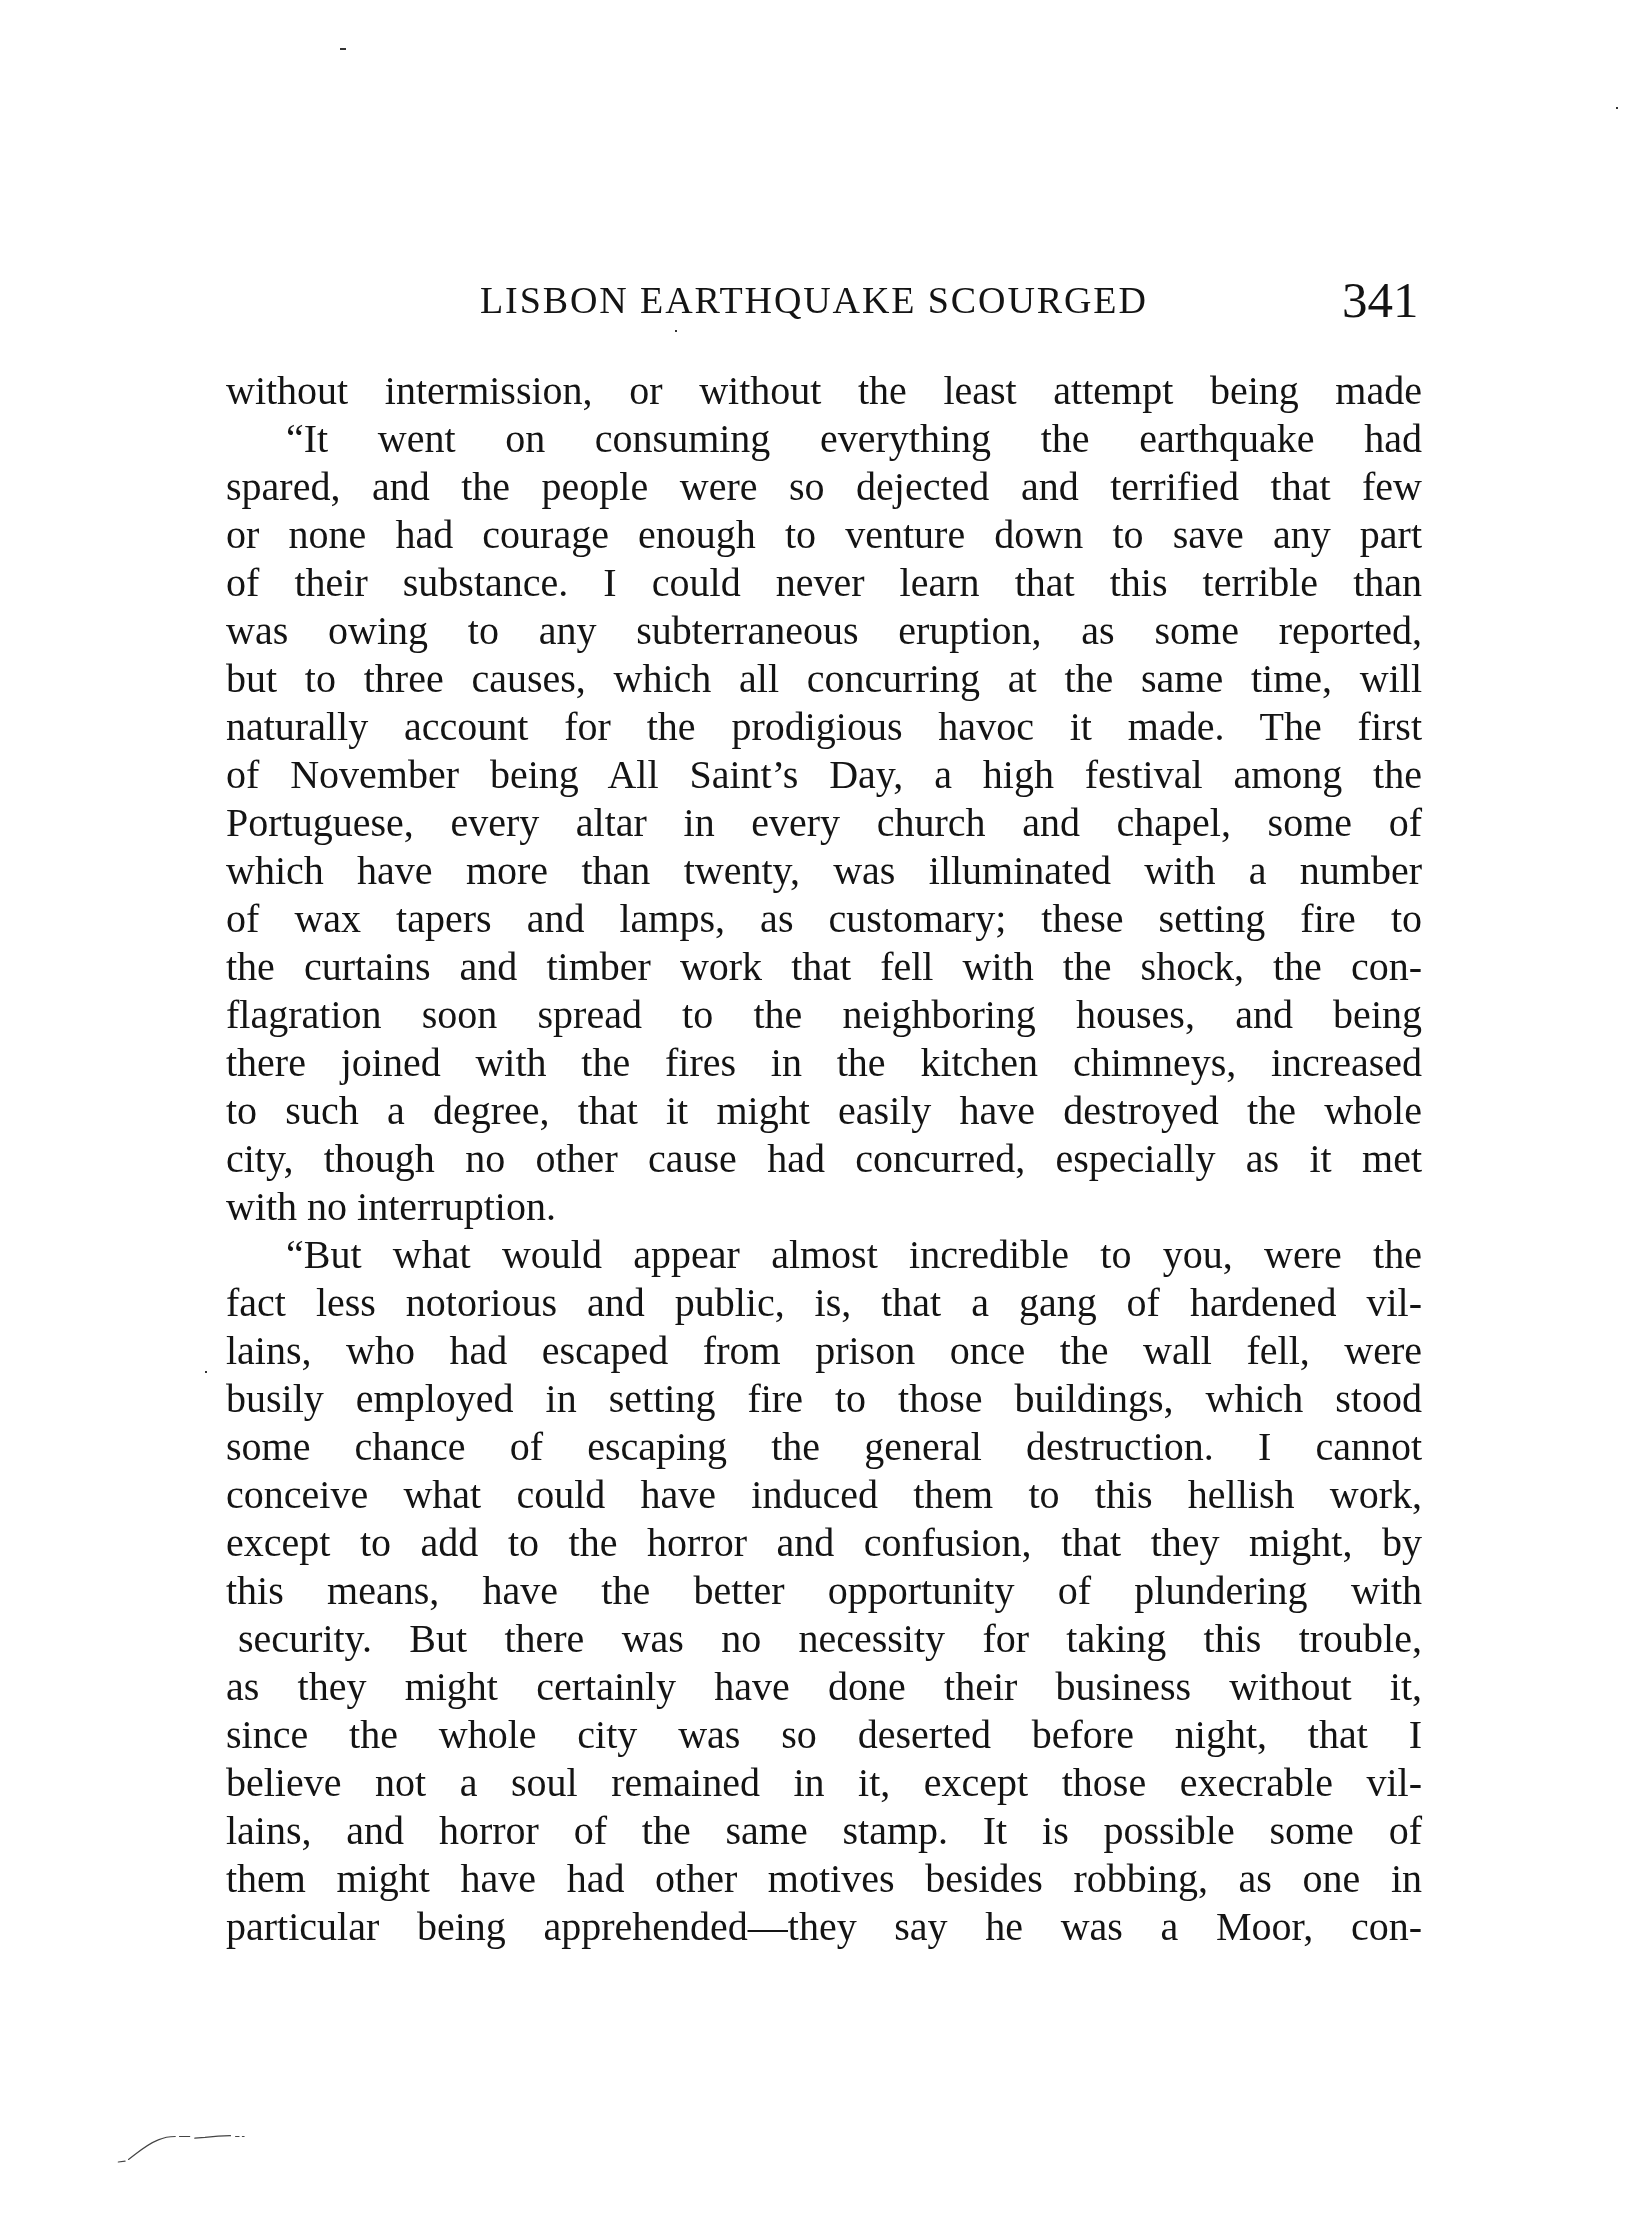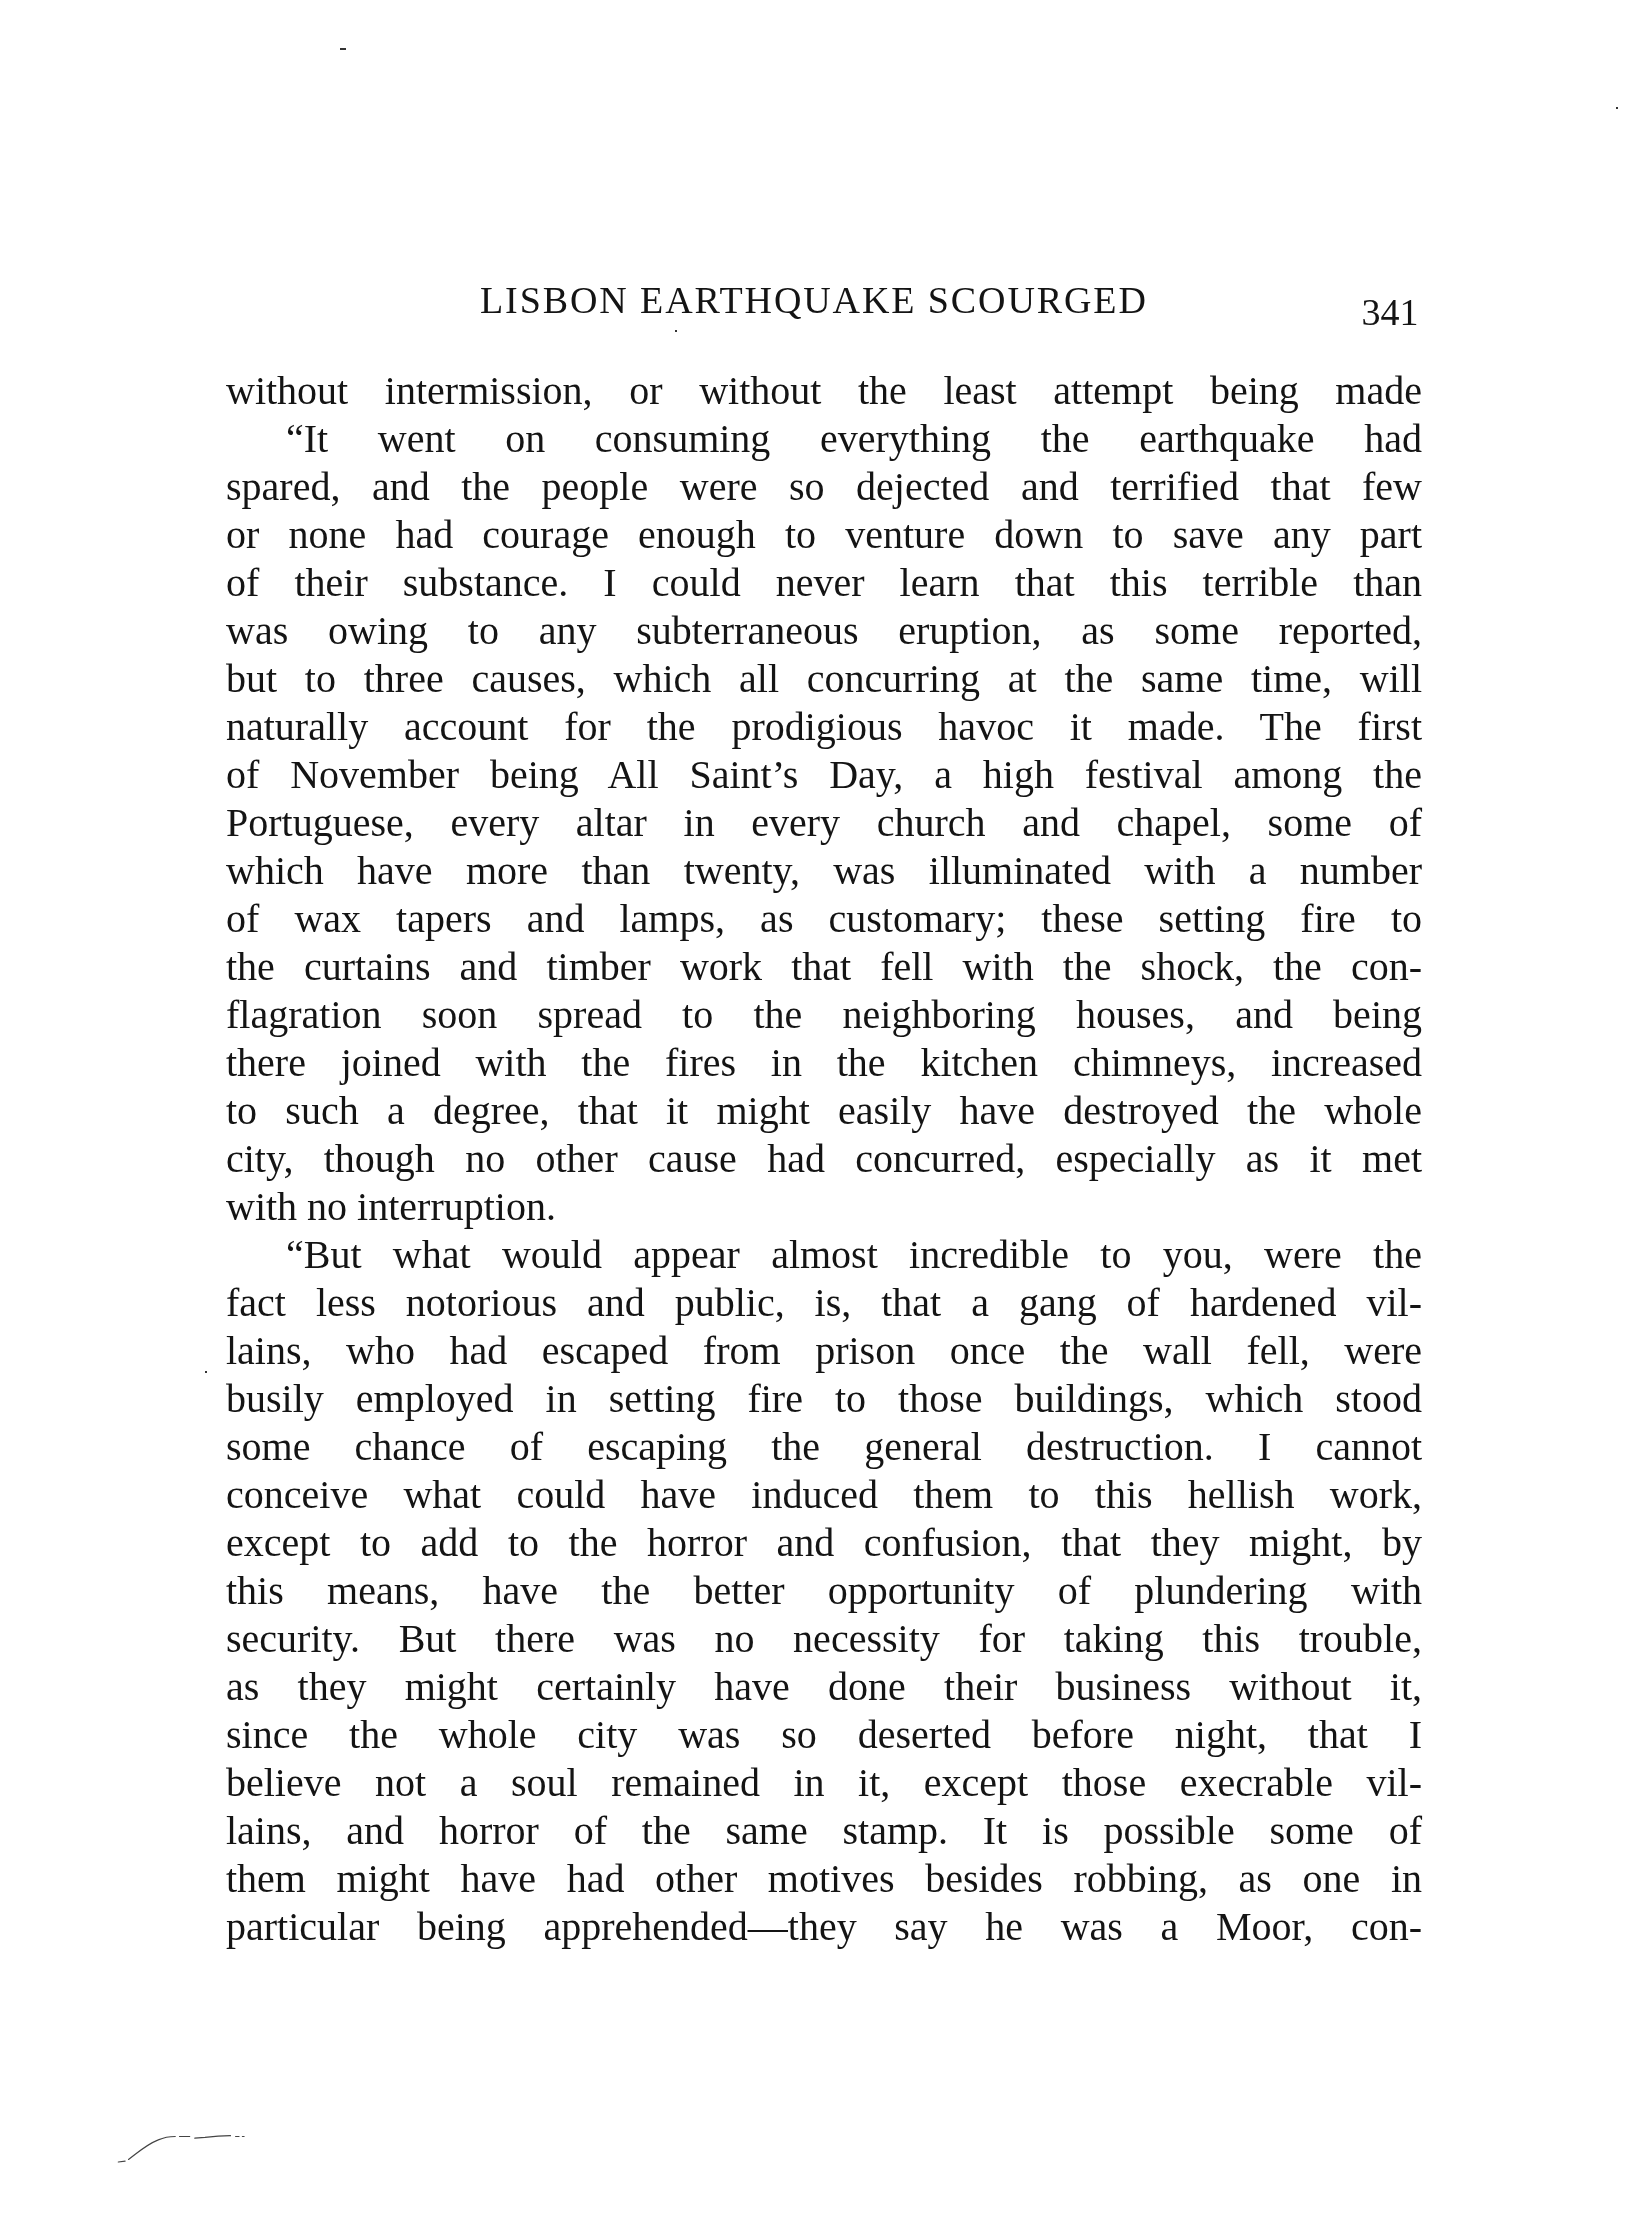--- a/index.html
+++ b/index.html
@@ -34,22 +34,22 @@
     top: 0;
     font-size: 38px;
     letter-spacing: 1.9px;
     line-height: 51px;
     white-space: nowrap;
     margin-left: 17px;
   }
   .page-number {
     position: absolute;
     right: 3.4px;
-    top: 12px;
-    font-size: 38px;
+    top: 0;
+    font-size: 51px;
     line-height: 51px;
     font-variant-numeric: oldstyle-nums;
   }
   .body-text {
     position: absolute;
     left: 226px;
     top: 367px;
     width: 1196px;
   }
   .line {
@@ -118,21 +118,21 @@
 
     <div>
       <span class="line indent" style="white-space: nowrap;">“But what would appear almost incredible to you, were the</span>
       <span class="line" style="white-space: nowrap;">fact less notorious and public, is, that a gang of hardened vil-</span>
       <span class="line" style="white-space: nowrap;">lains, who had escaped from prison once the wall fell, were</span>
       <span class="line" style="white-space: nowrap;">busily employed in setting fire to those buildings, which stood</span>
       <span class="line" style="white-space: nowrap;">some chance of escaping the general destruction.  I cannot</span>
       <span class="line" style="white-space: nowrap;">conceive what could have induced them to this hellish work,</span>
       <span class="line" style="white-space: nowrap;">except to add to the horror and confusion, that they might, by</span>
       <span class="line" style="white-space: nowrap;">this means, have the better opportunity of plundering with</span>
-      <span class="line" style="white-space: nowrap;">security.  But there was no necessity for taking this trouble,</span>
+      <span class="line" style="white-space: nowrap; margin-left: 12px;">security.  But there was no necessity for taking this trouble,</span>
       <span class="line" style="white-space: nowrap;">as they might certainly have done their business without it,</span>
       <span class="line" style="white-space: nowrap;">since the whole city was so deserted before night, that I</span>
       <span class="line" style="white-space: nowrap;">believe not a soul remained in it, except those execrable vil-</span>
       <span class="line" style="white-space: nowrap;">lains, and horror of the same stamp.  It is possible some of</span>
       <span class="line" style="white-space: nowrap;">them might have had other motives besides robbing, as one in</span>
       <span class="line" style="white-space: nowrap;">particular being apprehended—they say he was a Moor, con-</span>
     </div>
   </div>
 
   <span class="speck" style="left:340px;top:48px;width:6px;height:1.7px;"></span>

